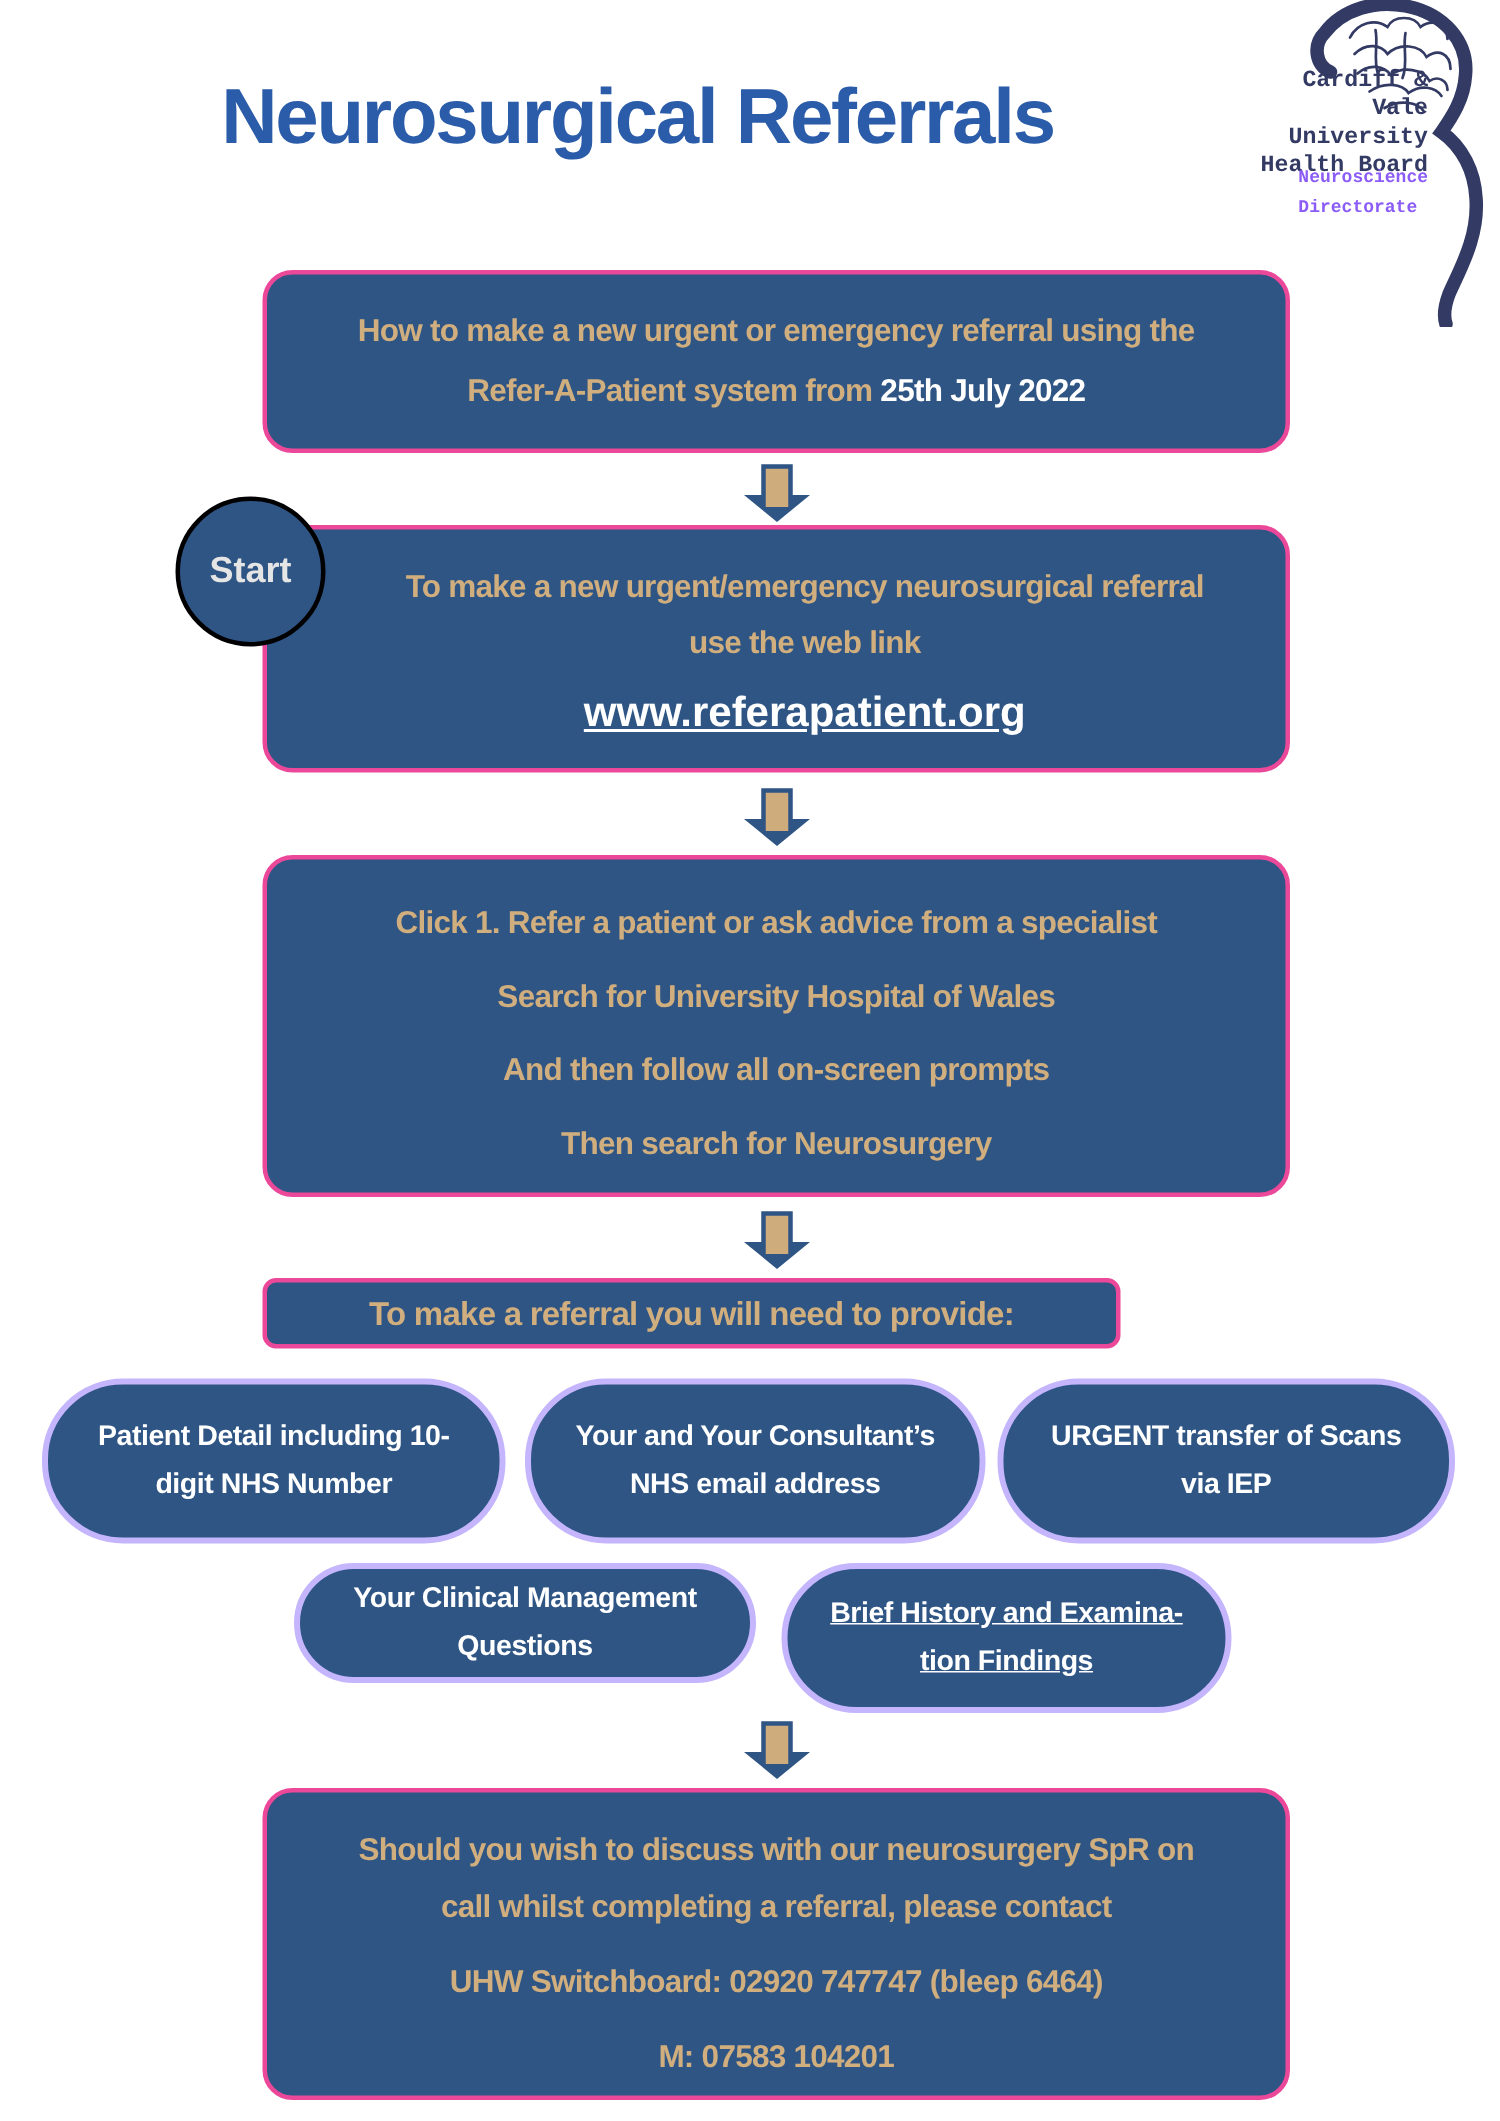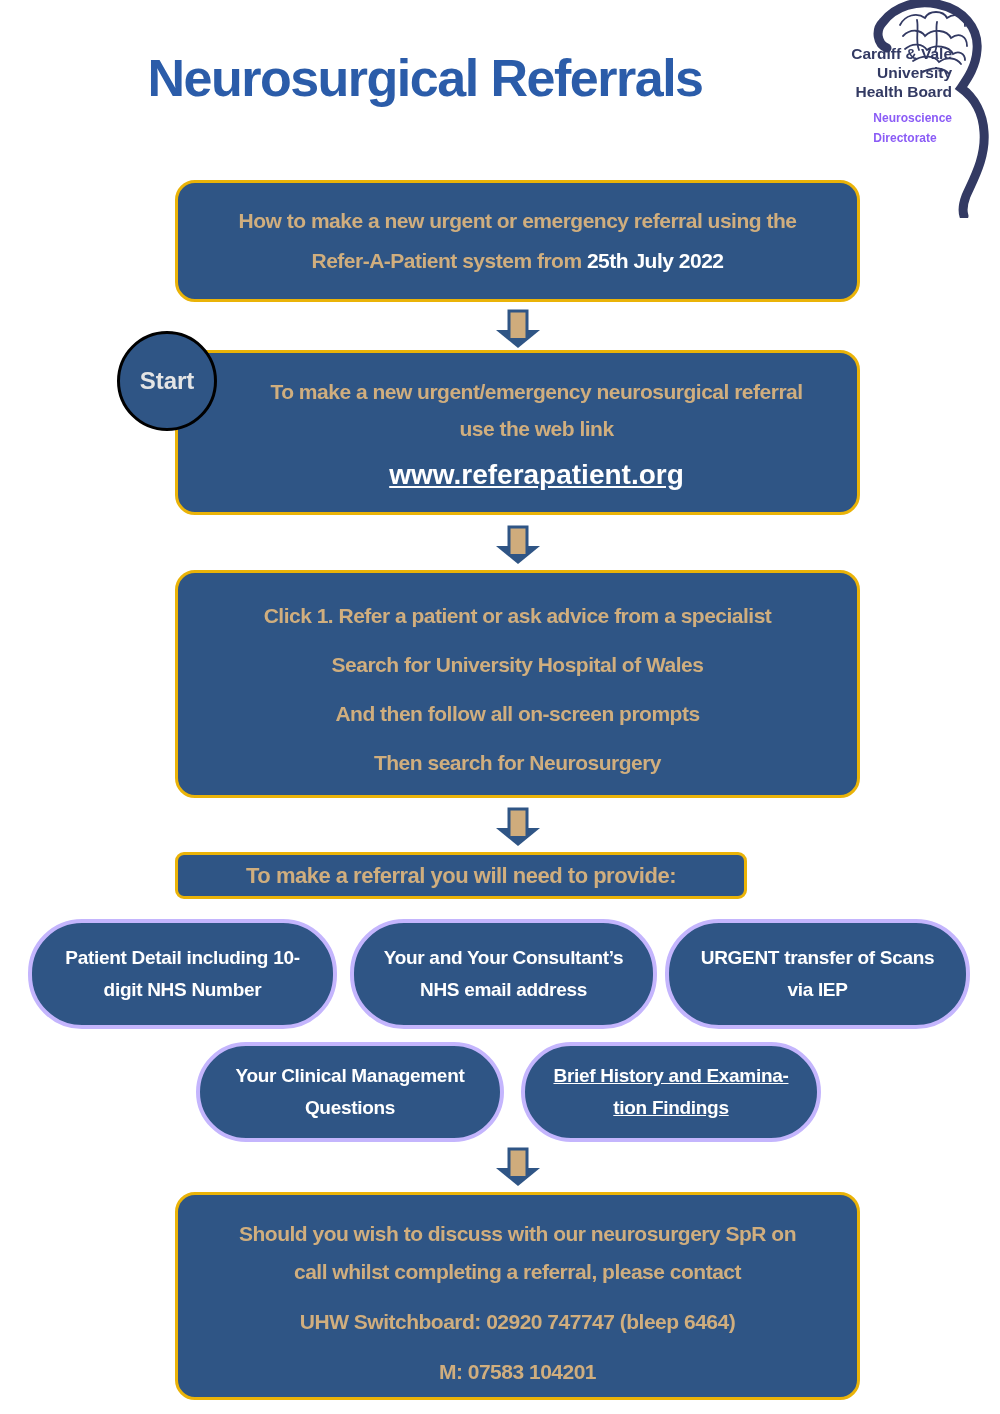--- a/index.html
+++ b/index.html
@@ -5,30 +5,30 @@
   html,body{margin:0;padding:0;background:#ffffff;}
   .page{
     position:relative;width:1000px;height:1414px;background:#ffffff;
     font-family:"Liberation Sans", sans-serif;font-weight:bold;overflow:hidden;
   }
   .page-title{
     position:absolute;left:0;top:48px;width:850px;text-align:center;
     font-size:52px;letter-spacing:-1.5px;color:#2B5CA9;margin:0;
   }
   
-  .logo{position:absolute;right:0;top:0;width:175px;height:218px;}
+  .logo{position:absolute;right:0;top:0;width:175px;height:218px;font-family:Liberation Mono, monospace;}
   .logo svg{position:absolute;right:0;top:0;}
   .logo-org{position:absolute;right:48px;top:44px;text-align:right;
     font-size:15.5px;line-height:19px;color:#333A63;}
   .logo-dept{position:absolute;right:48px;top:108px;
     font-size:12px;line-height:20px;color:#8b5cf6;}
   
   .box{
     position:absolute;box-sizing:border-box;background:#2F5585;
-    border:3px solid #eab308;border-radius:20px;color:#D0AE7E;
+    border:3px solid #ec4899;border-radius:20px;color:#D0AE7E;
     text-align:center;font-size:21px;letter-spacing:-0.5px;
   }
   .box .line{white-space:nowrap;}
   .intro-box{left:175px;top:180px;width:685px;height:122px;padding-top:18px;}
   .intro-box .line{line-height:40px;}
   .date-highlight{color:#FFFFFF;}
   .weblink-box{left:175px;top:350px;width:685px;height:165px;
     padding:20px 8px 0 46px;}
   .weblink-box .line{line-height:37px;}
   .web-url{display:inline-block;margin-top:12px;font-size:28px;color:#FFFFFF;
@@ -52,21 +52,21 @@
   .pill{
     position:absolute;box-sizing:border-box;background:#2F5585;
     border:4px solid #c4b5fd;border-radius:54px;color:#FFFFFF;
     font-size:19px;letter-spacing:-0.3px;text-align:center;
     display:flex;flex-direction:column;align-items:center;justify-content:center;
   }
   .pill .line{line-height:32px;white-space:nowrap;}
   .pill-1{left:28px;top:919px;width:309px;height:110px;}
   .pill-2{left:350px;top:919px;width:307px;height:110px;}
   .pill-3{left:665px;top:919px;width:305px;height:110px;}
-  .pill-4{left:196px;top:1042px;width:308px;height:100px;}
+  .pill-4{left:196px;top:1042px;width:308px;height:80px;}
   .pill-5{left:521px;top:1042px;width:300px;height:100px;text-decoration:underline;}
   
   .arrow{position:absolute;left:492px;width:52px;height:40px;}
   .arrow-1{top:308px;} .arrow-2{top:524px;} .arrow-3{top:806px;} .arrow-4{top:1146px;}
 </style>
 </head>
 <body>
 
 <div class="page">
 

